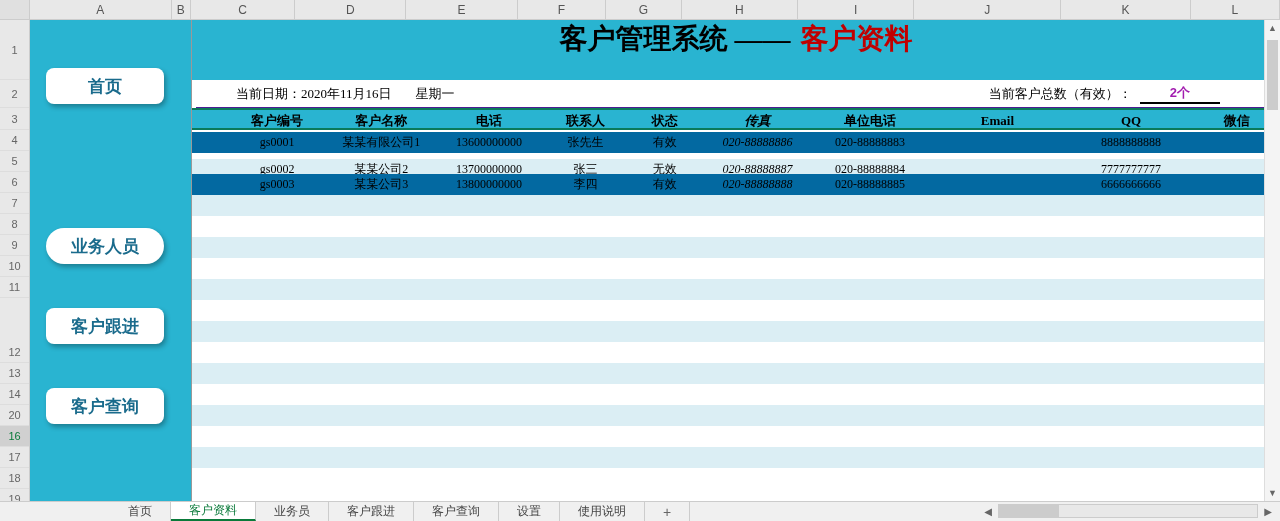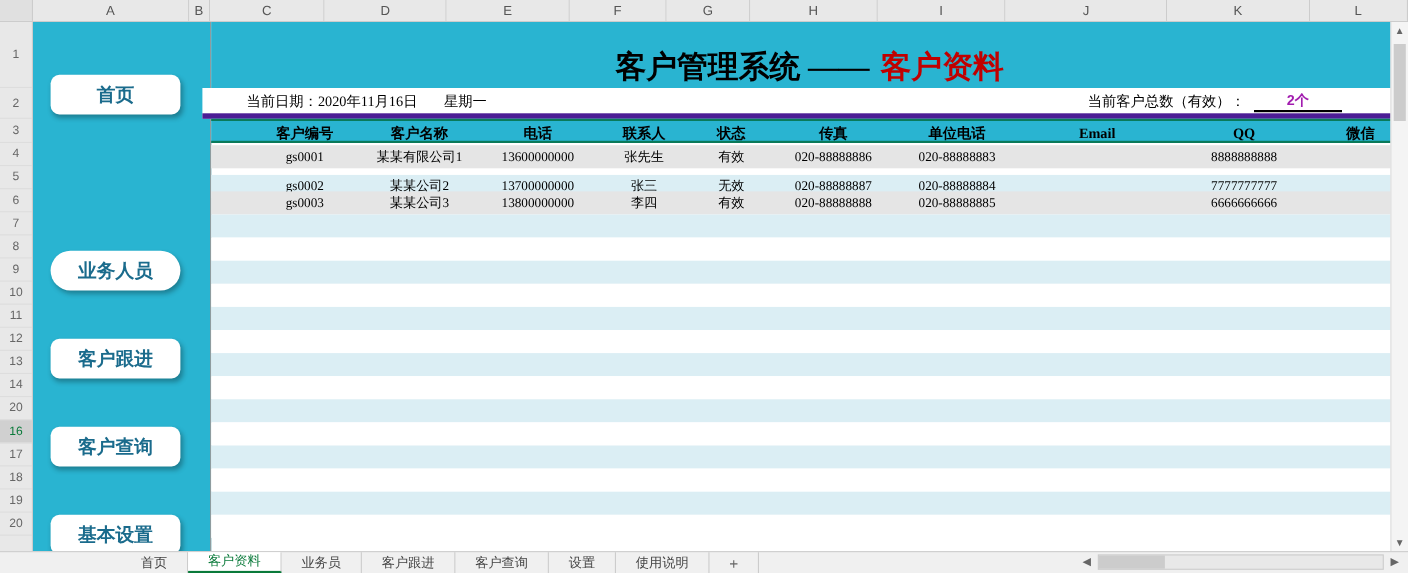--- a/index.html
+++ b/index.html
@@ -23,40 +23,40 @@
 
 .content { flex: 1; position: relative; }
 
 
 .sidebar { position: absolute; left: 0; top: 0; width: 162px; height: 481px; background: #29b4d1; border-right: 1px solid #999; }
 .nav-btn { position: absolute; left: 16px; width: 118px; height: 36px; background: #fff; border-radius: 8px; box-shadow: 2px 3px 5px rgba(0,0,0,0.3); display: flex; align-items: center; justify-content: center; font-size: 17px; color: #1a6b8c; font-weight: bold; cursor: pointer; }
 .nav-btn.active { background: #f0f0f0; color: #000; }
 .nav-btn.active::after { content: ""; position: absolute; right: -12px; top: 50%; margin-top: -8px; border: 8px solid transparent; border-left-color: #fff; }
 
 
-.titlebar { position: absolute; left: 162px; top: 0; right: 0; height: 60px; background: #29b4d1; display: flex; align-items: flex-end; justify-content: center; font-size: 28px; font-weight: bold; }
+.titlebar { position: absolute; left: 162px; top: 0; right: 0; height: 60px; background: #29b4d1; display: flex; align-items: flex-start; justify-content: center; font-size: 28px; font-weight: bold; }
 .titlebar .t1 { color: #000; font-family: "KaiTi","STKaiti",serif; }
 .titlebar .t2 { color: #c00000; font-family: "KaiTi","STKaiti",serif; margin-left: 10px; }
 
 
-.inforow { position: absolute; left: 154px; top: 60px; right: 0; height: 28px; background: #fff; display: flex; align-items: center; padding-left: 40px; font-size: 13px; border-bottom: 5px solid #4c1d95; }
+.inforow { position: absolute; left: 166px; top: 60px; right: 0; height: 28px; background: #fff; display: flex; align-items: center; padding-left: 40px; font-size: 13px; border-bottom: 1px solid #4c1d95; }
 .inforow .date-label { font-family: "SimSun"; }
 .inforow .spacer { flex: 1; }
 .inforow .count-label { font-family: "SimSun"; }
 .inforow .count-val { color: #a21caf; font-weight: bold; padding: 0 30px; border-bottom: 2px solid #000; margin-left: 8px; margin-right: 60px;}
 
 
 .th-row { position: absolute; left: 162px; top: 88px; right: 0; height: 22px; background: #29b4d1; display: flex; border-top: 2px solid #0a7a5a; border-bottom: 2px solid #0a7a5a; }
 .th-row .cell { color: #000; font-weight: bold; font-size: 13px; text-align: center; line-height: 22px; font-family: "SimSun"; }
 
 
 .datarow { position: absolute; left: 162px; right: 0; height: 21px; display: flex; }
 .datarow .cell { text-align: center; font-size: 12px; line-height: 21px; color: #000; font-family: "SimSun"; }
 .datarow.even { background: #dbeef4; }
-.datarow.odd { background: #e5e5e5; }
+.datarow.odd { background: #0369a1; }
 
 
 .emptyrow { position: absolute; left: 162px; right: 0; height: 21px; }
 .emptyrow.even { background: #dbeef4; }
 .emptyrow.odd { background: #fff; }
 
 
 .sheet-tabs { position: absolute; left: 0; bottom: 0; right: 0; height: 20px; background: #f0f0f0; border-top: 1px solid #ccc; display: flex; align-items: stretch; padding-left: 110px; }
 .sheet-tab { padding: 0 18px; display: flex; align-items: center; font-size: 12px; color: #444; border-right: 1px solid #ccc; cursor: pointer; }
 .sheet-tab.active { background: #fff; color: #0a7a3a; border-bottom: 2px solid #0a7a3a; }
@@ -71,21 +71,21 @@
 .vscroll .arrow { height: 16px; text-align: center; font-size: 9px; color: #666; cursor: pointer; line-height: 16px; }
 .vscroll .thumb { position: absolute; top: 20px; left: 2px; right: 2px; height: 70px; background: #ccc; }
 
 
 .wB { width: 36px; } 
 .wC { width: 105px; }
 .wD { width: 112px; }
 .wE { width: 112px; }
 .wF { width: 89px; }
 .wG { width: 76px; }
-.wH { width: 117px; }
+.wH { width: 117px; font-style: italic; }
 .wI { width: 117px; }
 .wJ { width: 148px; }
 .wK { width: 130px; }
 .wL { width: 90px; }
 </style>
 </head>
 <body>
 
 <div class="spreadsheet">
 
@@ -113,39 +113,38 @@
         <div class="row-header" style="height: 28px;">2</div>
         <div class="row-header" style="height: 22px;">3</div>
         <div class="row-header" style="height: 21px;">4</div>
         <div class="row-header" style="height: 21px;">5</div>
         <div class="row-header" style="height: 21px;">6</div>
         <div class="row-header" style="height: 21px;">7</div>
         <div class="row-header" style="height: 21px;">8</div>
         <div class="row-header" style="height: 21px;">9</div>
         <div class="row-header" style="height: 21px;">10</div>
         <div class="row-header" style="height: 21px;">11</div>
-        <div class="row-header" style="height: 21px;">12</div>
+        <div class="row-header" style="height: 21px; margin-top: 44px;">12</div>
         <div class="row-header" style="height: 21px;">13</div>
         <div class="row-header" style="height: 21px;">14</div>
         <div class="row-header" style="height: 21px;">20</div>
         <div class="row-header active" style="height: 21px;">16</div>
         <div class="row-header" style="height: 21px;">17</div>
         <div class="row-header" style="height: 21px;">18</div>
         <div class="row-header" style="height: 21px;">19</div>
         <div class="row-header" style="height: 21px;">20</div>
       </div>
 
     <div class="content">
 
       <div class="sidebar">
           <div class="nav-btn" style="top: 48px;">首页</div>
           <div class="nav-btn" style="top: 208px; border-radius: 18px;">业务人员</div>
           <div class="nav-btn" style="top: 288px;">客户跟进</div>
           <div class="nav-btn" style="top: 368px;">客户查询</div>
-          <div class="nav-btn" style="top: 448px;">基本设置</div>
         </div>
 
       <div class="titlebar">
         <span class="t1">客户管理系统 ——</span>
         <span class="t2">客户资料</span>
       </div>
 
       <div class="inforow">
         <span class="date-label">当前日期：</span>
         <span class="date-label">2020年11月16日</span>

